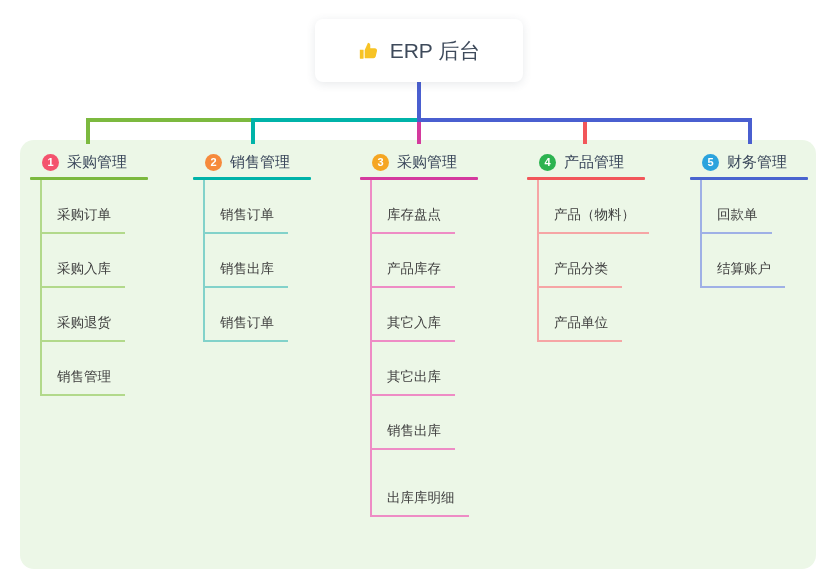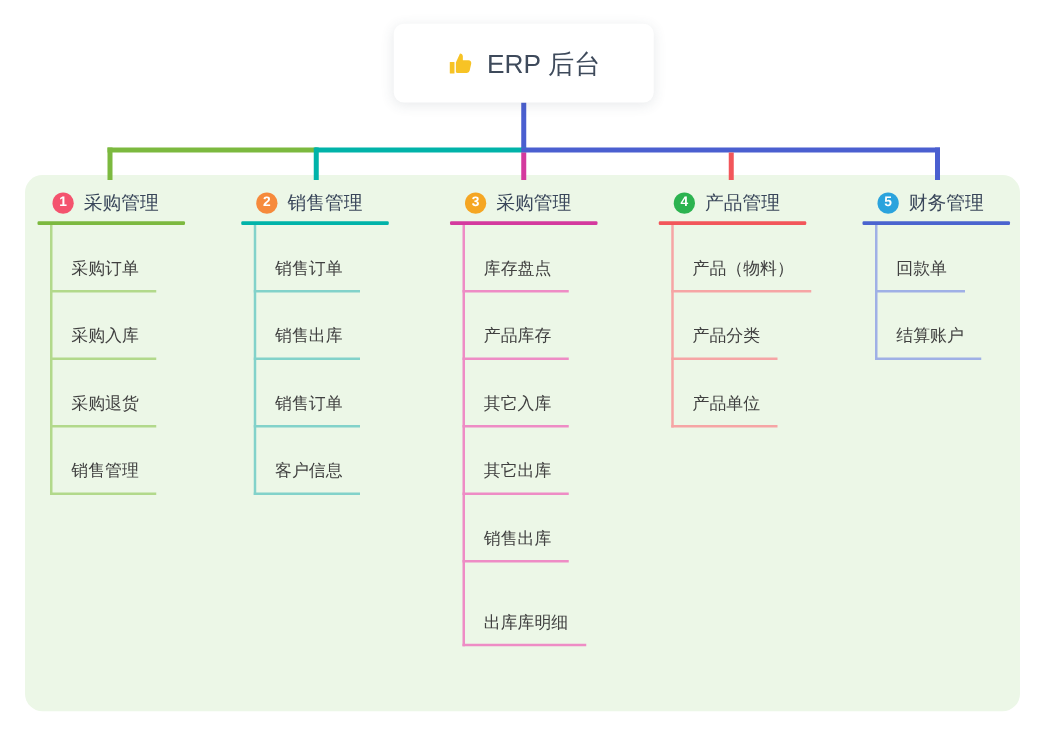--- a/index.html
+++ b/index.html
@@ -148,23 +148,20 @@
     <div class="children">
       <div class="child-row">
           <span class="child-label">销售订单</span>
         </div>
       <div class="child-row">
           <span class="child-label">销售出库</span>
         </div>
       <div class="child-row">
           <span class="child-label">销售订单</span>
         </div>
-      <div class="child-row">
-          <span class="child-label">客户信息</span>
-        </div>
     </div>
   </div>
 
   <div class="branch" style="left: 360px; --badge: #f5a623; --line: #d43a9e; --child-line: #ee8cc5;">
     <div class="branch-label">
       <span class="badge">3</span>
       <span>采购管理</span>
     </div>
     <div class="branch-underline"></div>
     <div class="children">

